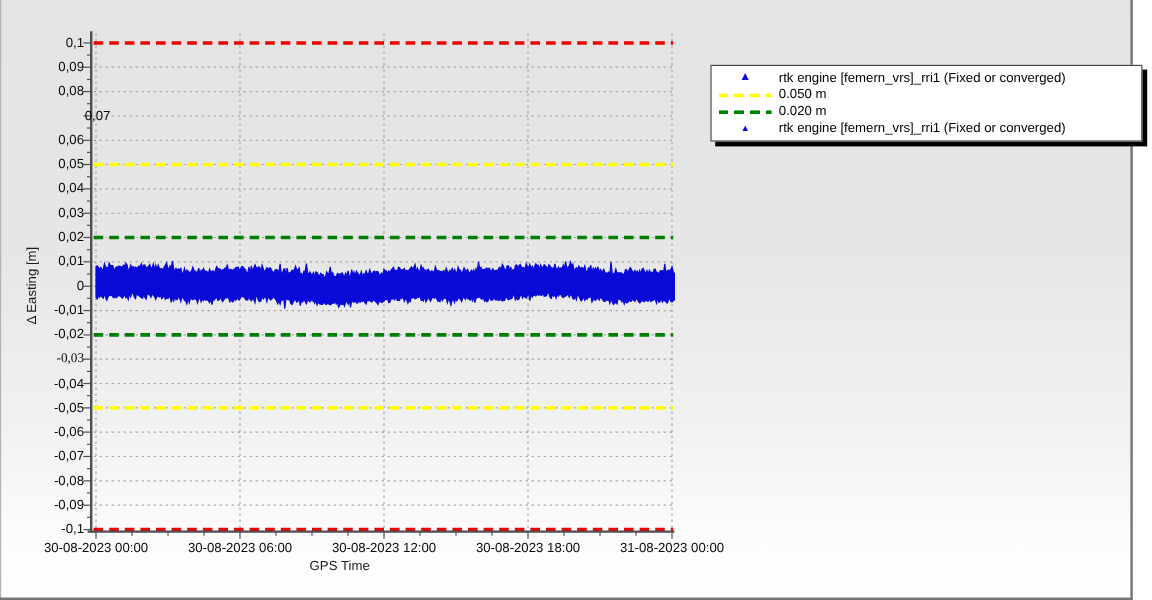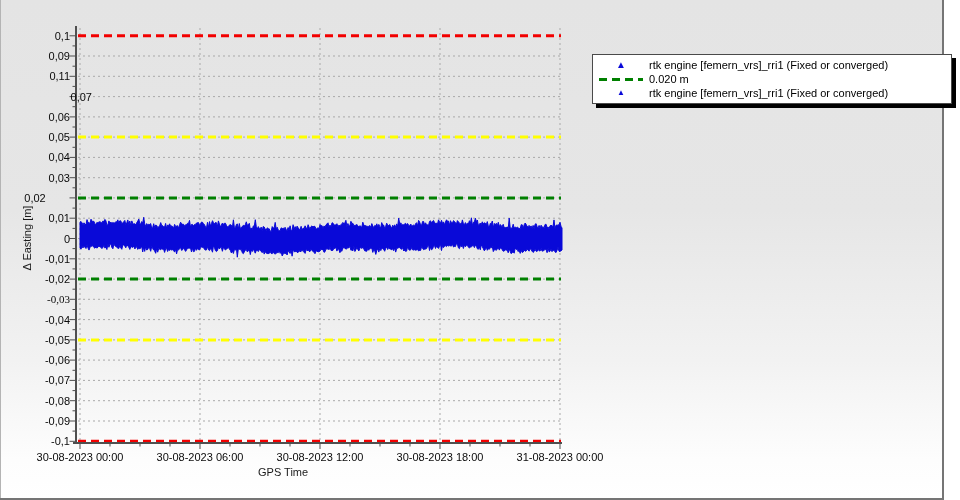--- a/index.html
+++ b/index.html
@@ -143,27 +143,27 @@
         <line x1="410" y1="443" x2="410" y2="446.5"></line>
         <line x1="470" y1="443" x2="470" y2="446.5"></line>
         <line x1="500" y1="443" x2="500" y2="446.5"></line>
         <line x1="530" y1="443" x2="530" y2="446.5"></line>
       </g>
     </svg>
 
   <div id="ytick-layer">
       <div class="ytick" style="top: 28.75px;">0,1</div>
       <div class="ytick" style="top: 49.025px;">0,09</div>
-      <div class="ytick" style="top: 69.3px;">0,11</div>
+      <div class="ytick" style="top: 69.3px;">0,08</div>
       <div class="ytick" style="top: 89.575px; padding-left: 22px;">0,07</div>
       <div class="ytick" style="top: 109.85px;">0,06</div>
       <div class="ytick" style="top: 130.125px;">0,05</div>
       <div class="ytick" style="top: 150.4px;">0,04</div>
       <div class="ytick" style="top: 170.675px;">0,03</div>
-      <div class="ytick" style="top: 190.95px; text-align: center;">0,02</div>
+      <div class="ytick" style="top: 190.95px;">0,02</div>
       <div class="ytick" style="top: 211.225px;">0,01</div>
       <div class="ytick" style="top: 231.5px;">0</div>
       <div class="ytick" style="top: 251.775px;">-0,01</div>
       <div class="ytick" style="top: 272.05px;">-0,02</div>
       <div class="ytick" style="top: 292.325px; font-family: Liberation Serif, serif;">-0,03</div>
       <div class="ytick" style="top: 312.6px;">-0,04</div>
       <div class="ytick" style="top: 332.875px;">-0,05</div>
       <div class="ytick" style="top: 353.15px;">-0,06</div>
       <div class="ytick" style="top: 373.425px;">-0,07</div>
       <div class="ytick" style="top: 393.7px;">-0,08</div>
@@ -186,20 +186,26 @@
 
   <div id="legend">
       <div class="lg-row">
         <span class="lg-marker">
           <span class="lg-tri" style="color: rgb(9, 9, 216);">▲</span>
         </span>
         <span class="lg-label">rtk engine [femern_vrs]_rri1 (Fixed or converged)</span>
       </div>
       <div class="lg-row">
         <span class="lg-marker">
+          <span class="lg-line" style="background: repeating-linear-gradient(90deg, rgb(255, 255, 0) 0px, rgb(255, 255, 0) 8px, transparent 8px, transparent 13px);"></span>
+        </span>
+        <span class="lg-label">0.050 m</span>
+      </div>
+      <div class="lg-row">
+        <span class="lg-marker">
           <span class="lg-line" style="background: repeating-linear-gradient(90deg, rgb(0, 128, 0) 0px, rgb(0, 128, 0) 8px, transparent 8px, transparent 13px);"></span>
         </span>
         <span class="lg-label">0.020 m</span>
       </div>
       <div class="lg-row">
         <span class="lg-marker">
           <span class="lg-tri small" style="color: rgb(9, 9, 216);">▲</span>
         </span>
         <span class="lg-label">rtk engine [femern_vrs]_rri1 (Fixed or converged)</span>
       </div>

